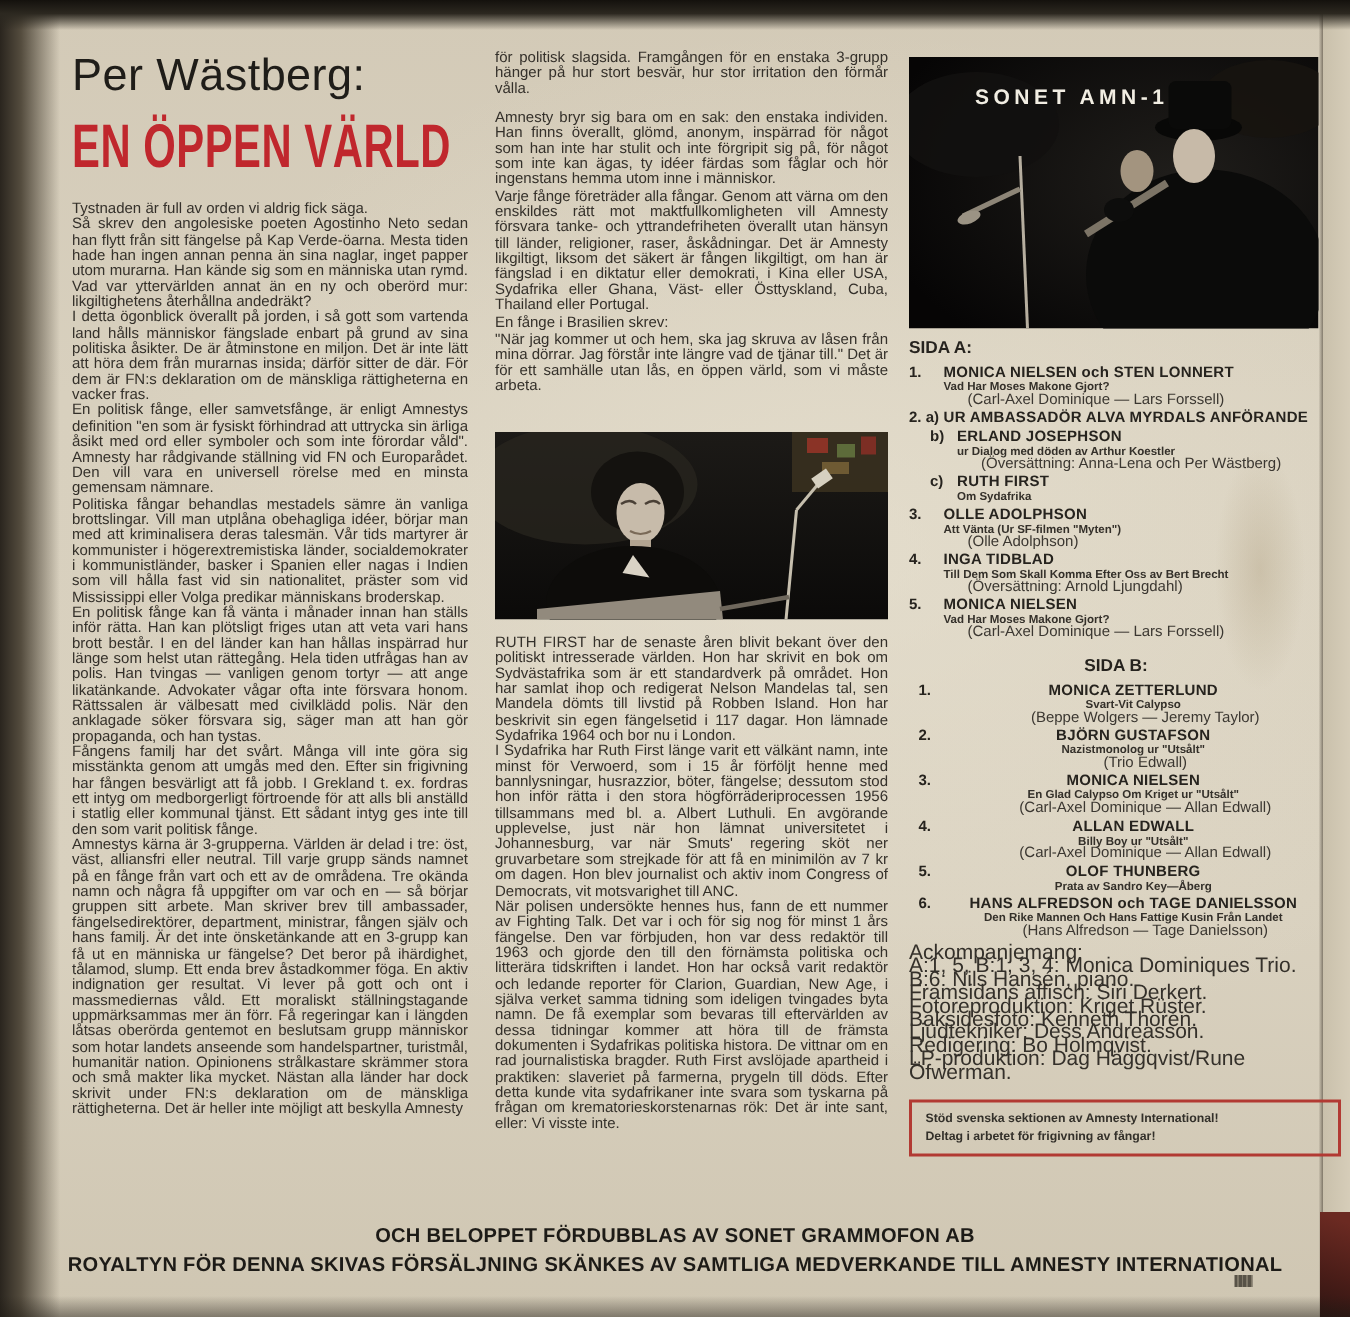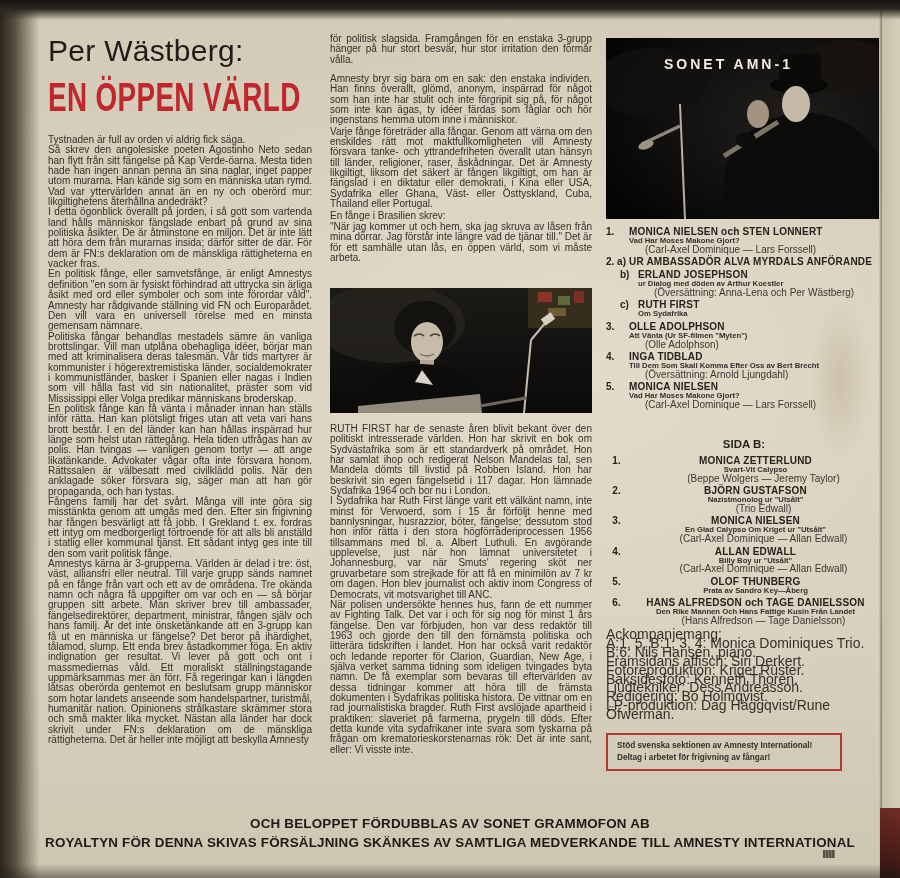--- a/index.html
+++ b/index.html
@@ -29,28 +29,28 @@
     transform:scaleX(.68);transform-origin:left center;white-space:nowrap;letter-spacing:.5px;margin:0;}
   .bodytext p{margin:0;font-size:10px;line-height:10.35px;text-align:justify;color:#34302a;}
   #col1 .bodytext{margin-top:14px;}
   #col2-top p{margin-bottom:1px;}
   #col2-top p:nth-child(1){margin-bottom:9px;}
 
   
   .photo{position:absolute;display:block;}
   #photo-stage{left:606px;top:38px;width:273px;height:181px;}
   #photo-ruth{left:330px;top:288px;width:262px;height:125px;}
-  #catalog-label{position:absolute;left:664px;top:56px;color:#f1ede2;font-weight:700;
+  #catalog-label{position:absolute;left:650px;top:56px;color:#f1ede2;font-weight:700;
     font-size:14px;letter-spacing:3px;}
 
   
   #side-a{left:606px;top:226px;width:276px;}
   #side-b{left:606px;top:438px;width:276px;text-align:center;}
   #credits{left:606px;top:630px;width:276px;}
-  #red-box{left:606px;top:733px;width:236px;border:2px solid #b23a33;padding:6px 9px;box-sizing:border-box;}
+  #red-box{left:606px;top:733px;width:288px;border:2px solid #b23a33;padding:6px 9px;box-sizing:border-box;}
   .side-heading{font-size:11.5px;font-weight:700;margin:0 0 5px 0;color:#26231e;}
   .track{display:flex;margin:0 0 2px 0;}
   .track.indent{margin-left:14px;}
   .tnum{flex:none;min-width:21px;font-weight:700;font-size:10px;line-height:11px;color:#26231e;white-space:nowrap;padding-right:2px;}
   .track.indent .tnum{min-width:16px;}
   .tbody{flex:1;}
   .tartist{font-weight:700;font-size:10px;line-height:11px;color:#26231e;letter-spacing:.2px;}
   .ttitle{font-weight:700;font-size:7.7px;line-height:8.6px;color:#34302a;}
   .tcredit{font-size:10px;line-height:8.6px;color:#3b3731;padding-left:16px;}
 
@@ -154,20 +154,21 @@
     <ellipse cx="152" cy="76" rx="11" ry="14" fill="#a3947f"></ellipse>
     <line x1="118" y1="118" x2="172" y2="84" stroke="#7c7466" stroke-width="5"></line>
     <ellipse cx="140" cy="102" rx="10" ry="8" fill="#0d0d0c"></ellipse>
     <line x1="74" y1="66" x2="79" y2="181" stroke="#b6ae9f" stroke-width="2"></line>
     <line x1="36" y1="106" x2="74" y2="88" stroke="#8d8577" stroke-width="3.5"></line>
     <ellipse cx="40" cy="107" rx="8" ry="4" fill="#9b9384" transform="rotate(-20 40 107)"></ellipse>
   </svg>
   <span id="catalog-label">SONET AMN-1</span>
 
   <div class="col" id="side-a">
+    <p class="side-heading">SIDA A:</p>
     <div>
         <div class="track">
     <span class="tnum">1.</span>
     <div class="tbody">
       <div class="tartist">MONICA NIELSEN och STEN LONNERT</div>
       <div class="ttitle">Vad Har Moses Makone Gjort?</div>
       <div class="tcredit">(Carl-Axel Dominique — Lars Forssell)</div>
     </div>
   </div>
         <div class="track">

